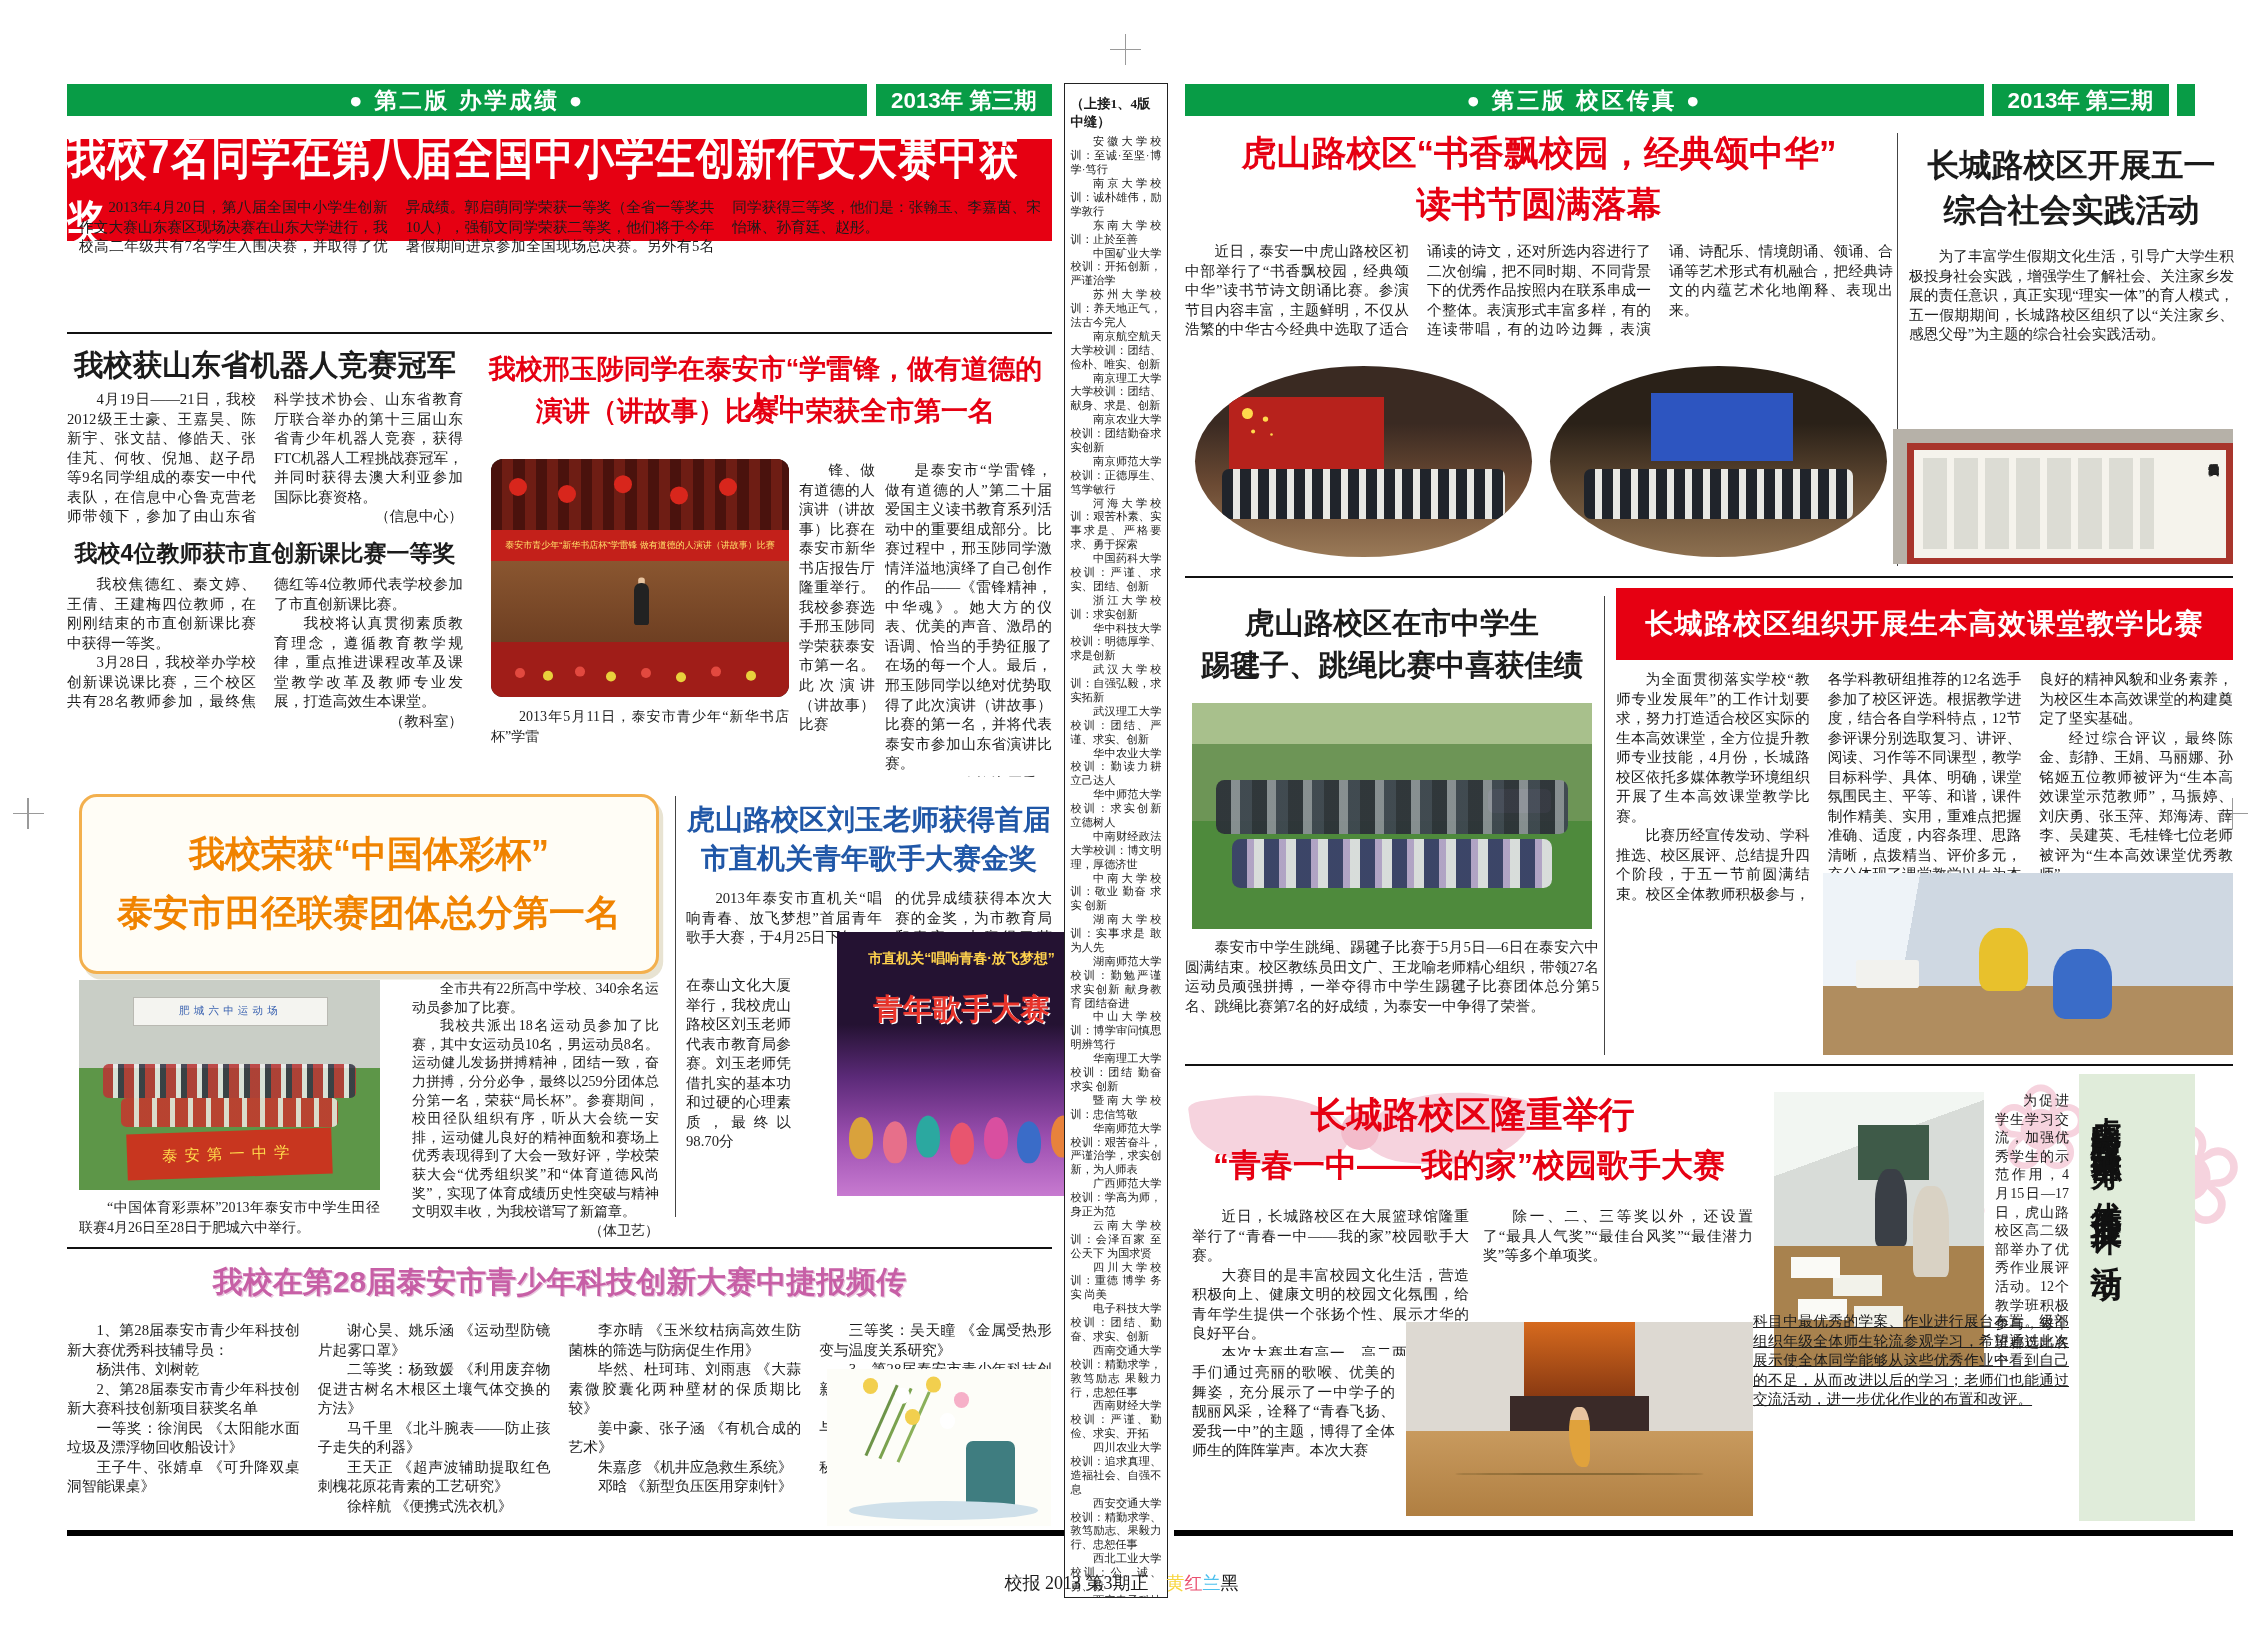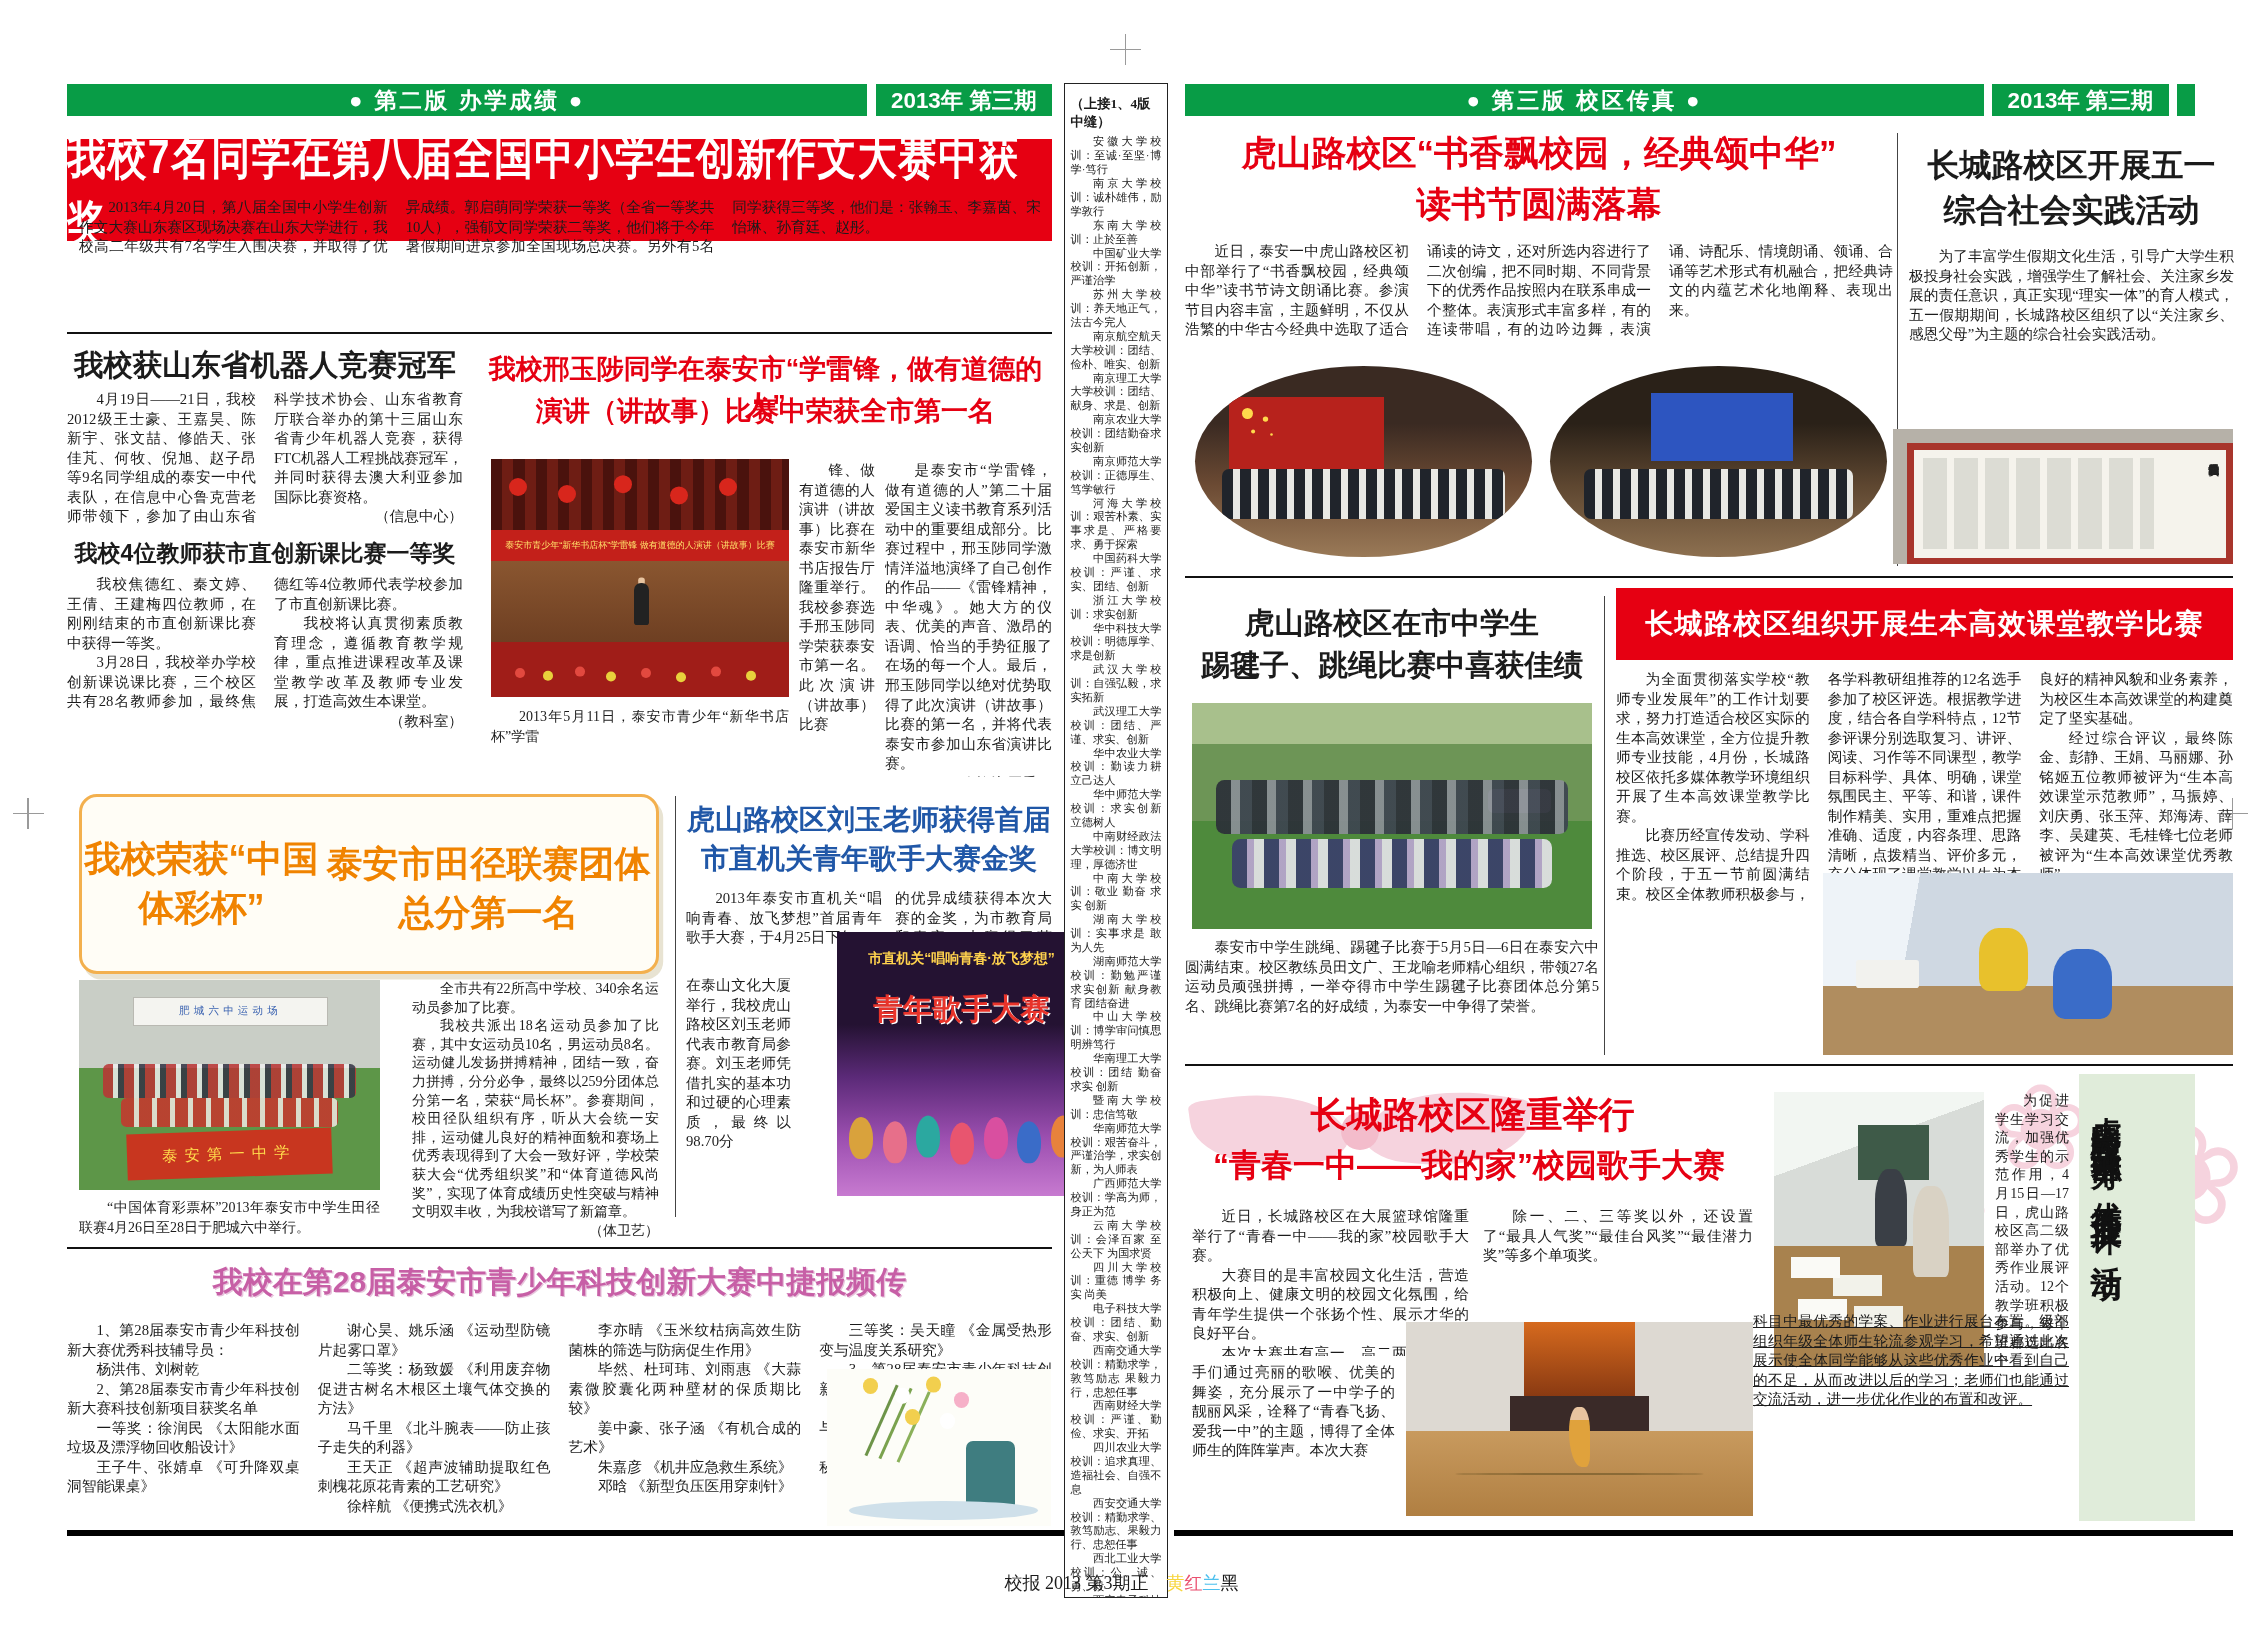--- a/index.html
+++ b/index.html
@@ -45,21 +45,21 @@
   .gut-head{font-size:13.3px;font-weight:bold;padding:11.2px 5.6px 4.2px 5.6px;}
   .gut-list{font-size:11.2px;line-height:1.24;padding:0 5.6px;text-align:justify;}
   .gut-list p{margin:0;text-indent:2em;}
   
   .ph{overflow:hidden;background:#888;}
   .oval{border-radius:50%;}
   .cap{font-size:14px;line-height:1.4;text-align:justify;}
   .cap p{margin:0;text-indent:2em;}
   
   .athbox{border:3.5px solid #f3b04e;border-radius:18px;background:#fffdf6;box-shadow:4.2px 5.6px 0 #e8e3d2;
-          display:flex;flex-direction:row;align-items:center;justify-content:center;}
+          display:flex;flex-direction:column;align-items:center;justify-content:center;}
   
   .sb-banner{background:var(--red);color:#fff;display:flex;align-items:center;justify-content:center;
              font-family:"Liberation Sans",sans-serif;font-weight:bold;font-size:28px;letter-spacing:1.4px;}
   
   .vblock{background:var(--lightgreen);}
   .vtitle{writing-mode:vertical-rl;text-orientation:upright;font-family:"Liberation Sans",sans-serif;
           font-weight:bold;font-size:31px;line-height:1.25;height:421px;margin:18px 7px 0 7px;color:#111;letter-spacing:4.2px;}
   .flowerglyph{font-family:"DejaVu Sans",sans-serif;color:var(--pink);position:absolute;}
   .footer{font-size:18px;font-family:"Liberation Serif",serif;text-align:center;}
 </style>
@@ -96,21 +96,21 @@
   <div class="h-sans abs" style="left:67px;top:538px;width:396px;font-size:23px;">我校4位教师获市直创新课比赛一等奖</div>
   <div class="bodytxt cols abs" style="left:67px;top:575px;width:396px;height:189px;column-count:2;">
       <p>我校焦德红、秦文婷、王倩、王建梅四位教师，在刚刚结束的市直创新课比赛中获得一等奖。</p>
       <p>3月28日，我校举办学校创新课说课比赛，三个校区共有28名教师参加，最终焦德红等4位教师代表学校参加了市直创新课比赛。</p>
       <p>我校将认真贯彻素质教育理念，遵循教育教学规律，重点推进课程改革及课堂教学改革及教师专业发展，打造高效生本课堂。</p>
       <p class="byl">（教科室）</p>
     </div>
 
   <div class="h-sans red-h abs" style="left:480px;top:351px;width:571px;font-size:27px;">我校邢玉陟同学在泰安市“学雷锋，做有道德的人”</div>
   <div class="h-sans red-h abs" style="left:480px;top:393px;width:571px;font-size:27px;">演讲（讲故事）比赛中荣获全市第一名</div>
-  <div class="ph abs" style="left:491px;top:459px;width:298px;height:238px;background:#1d0e08;">
+  <div class="ph abs" style="left:491px;top:459px;width:298px;height:238px;background:#1d0e08;border-radius:12px;">
     <div class="abs" style="left:0;top:0;width:100%;height:30%;background:repeating-linear-gradient(90deg,#4a120d 0 11.2px,#6e1d14 11.2px 22.4px);"></div>
     <div class="abs" style="left:6%;top:8%;width:18px;height:18px;border-radius:50%;background:#d8261c;box-shadow:49px 7px 0 #d8261c,105px -2.8px 0 #d8261c,161px 8.4px 0 #d8261c,210px 0 0 #d8261c;"></div>
     <div class="abs" style="left:0;top:30%;width:100%;height:13%;background:#c3201a;display:flex;align-items:center;justify-content:center;">
       <span style="color:#ffe06a;font-size:9px;white-space:nowrap;font-family:'Liberation Sans',sans-serif;">泰安市青少年“新华书店杯”学雷锋 做有道德的人演讲（讲故事）比赛</span>
     </div>
     <div class="abs" style="left:0;top:43%;width:100%;height:34%;background:linear-gradient(180deg,#8a5630,#6e3f22);"></div>
     <div class="abs" style="left:48%;top:52%;width:15.4px;height:42px;border-radius:7px 7px 2.8px 2.8px;background:#222;box-shadow:0 -9.8px 0 -4.2px #e8c4a0;"></div>
     <div class="abs" style="left:0;top:77%;width:100%;height:23%;background:#a01d18;"></div>
     <div class="abs" style="left:8%;top:88%;width:9.8px;height:9.8px;border-radius:50%;background:#e2493f;box-shadow:28px 2.8px 0 #e8d13c,60px -1.4px 0 #e2493f,91px 3.5px 0 #e8d13c,126px 0 0 #e2493f,161px 4.2px 0 #e8d13c,196px -1.4px 0 #e2493f,231px 2.8px 0 #e8d13c;"></div>
   </div>

